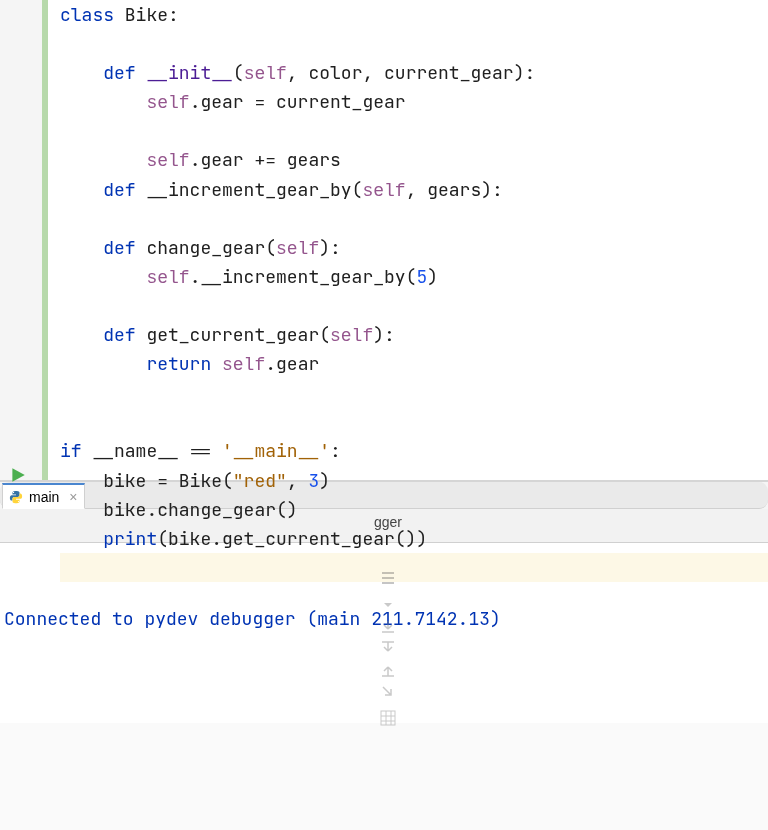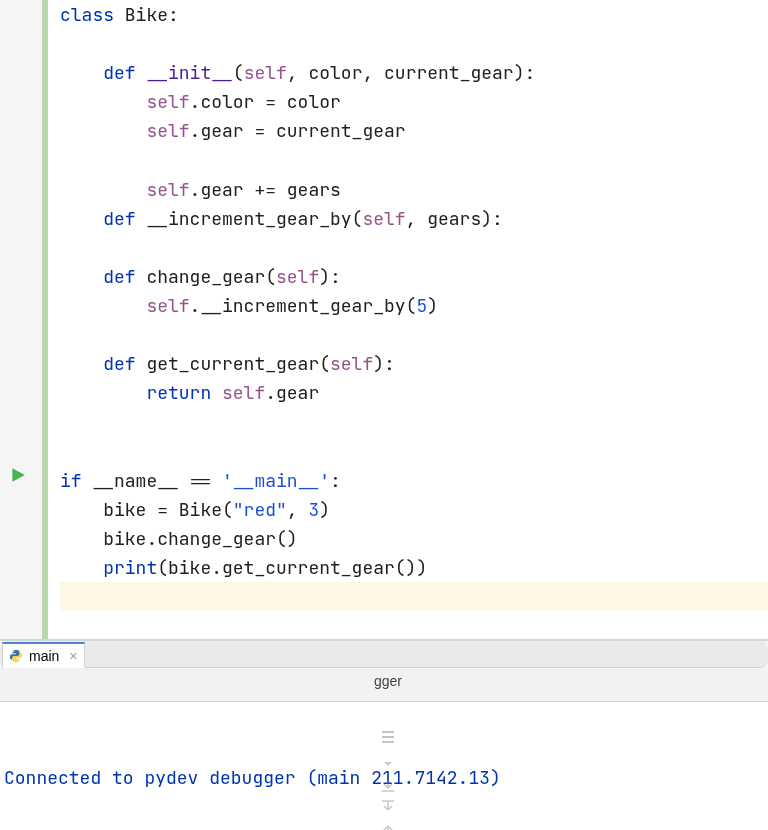--- a/index.html
+++ b/index.html
@@ -5,21 +5,21 @@
   * { margin: 0; padding: 0; box-sizing: border-box; }
   html, body {
     width: 768px;
     height: 830px;
     font-family: "JetBrains Mono", "Consolas", "Menlo", monospace;
     background: #fafafa;
     overflow: hidden;
   }
   .editor-area {
     position: relative;
-    height: 639px;
+    height: 480px;
     display: flex;
     background: #ffffff;
   }
   .gutter {
     width: 42px;
     flex: 0 0 42px;
     background: #f5f5f5;
     position: relative;
   }
   .run-icon-wrap {
@@ -40,23 +40,23 @@
   }
   .code-line {
     font-size: 18px;
     line-height: 29.1px;
     height: 29.1px;
     white-space: pre;
     color: #202020;
   }
   .k-def { color: #0033b3; }
   .k-blue { color: #0033b3; }
-  .k-self { color: #94558d; }
+  .k-self { color: #94558d; font-family: Liberation Mono, monospace; }
   .k-dunder { color: #4c1d95; }
-  .k-str { color: #1d4ed8; }
+  .k-str { color: #a16207; }
   .k-num { color: #1750eb; }
   .highlight-line {
     background: #fdf8e6;
   }
   .lower-panel {
     border-top: 2px solid #d5d5d5;
     height: 160px;
     background: #f5f5f5;
     display: flex;
     flex-direction: column;
@@ -157,21 +157,20 @@
       <svg viewBox="0 0 16 16">
           <polygon points="3,2 14,8 3,14" fill="#4caf50"></polygon>
         </svg>
     </div>
   </div>
   <div class="change-bar"></div>
   <div class="code-col" id="code-col">
       <div class="code-line"><span></span><span class="k-def">class </span><span>Bike:</span></div>
       <div class="code-line"><span></span></div>
       <div class="code-line"><span>    </span><span class="k-def">def </span><span class="k-dunder">__init__</span><span>(</span><span class="k-self">self</span><span>, color, current_gear):</span></div>
-      <div class="code-line"><span>        </span><span class="k-self">self</span><span>.color = color</span></div>
       <div class="code-line"><span>        </span><span class="k-self">self</span><span>.gear = current_gear</span></div>
       <div class="code-line"><span></span></div>
       <div class="code-line"><span>        </span><span class="k-self">self</span><span>.gear += gears</span></div>
       <div class="code-line"><span>    </span><span class="k-def">def </span><span>__increment_gear_by(</span><span class="k-self">self</span><span>, gears):</span></div>
       <div class="code-line"><span></span></div>
       <div class="code-line"><span>    </span><span class="k-def">def </span><span>change_gear(</span><span class="k-self">self</span><span>):</span></div>
       <div class="code-line"><span>        </span><span class="k-self">self</span><span>.__increment_gear_by(</span><span class="k-num">5</span><span>)</span></div>
       <div class="code-line"><span></span></div>
       <div class="code-line"><span>    </span><span class="k-def">def </span><span>get_current_gear(</span><span class="k-self">self</span><span>):</span></div>
       <div class="code-line"><span>        </span><span class="k-def">return </span><span class="k-self">self</span><span>.gear</span></div>

